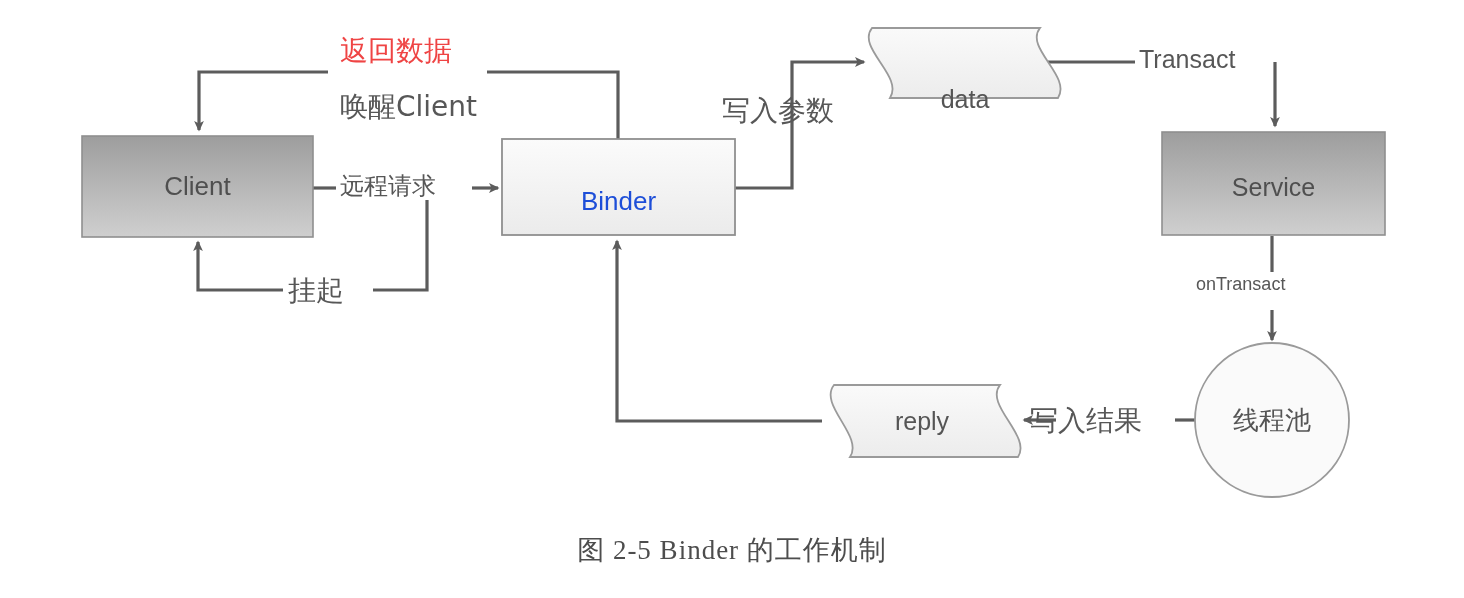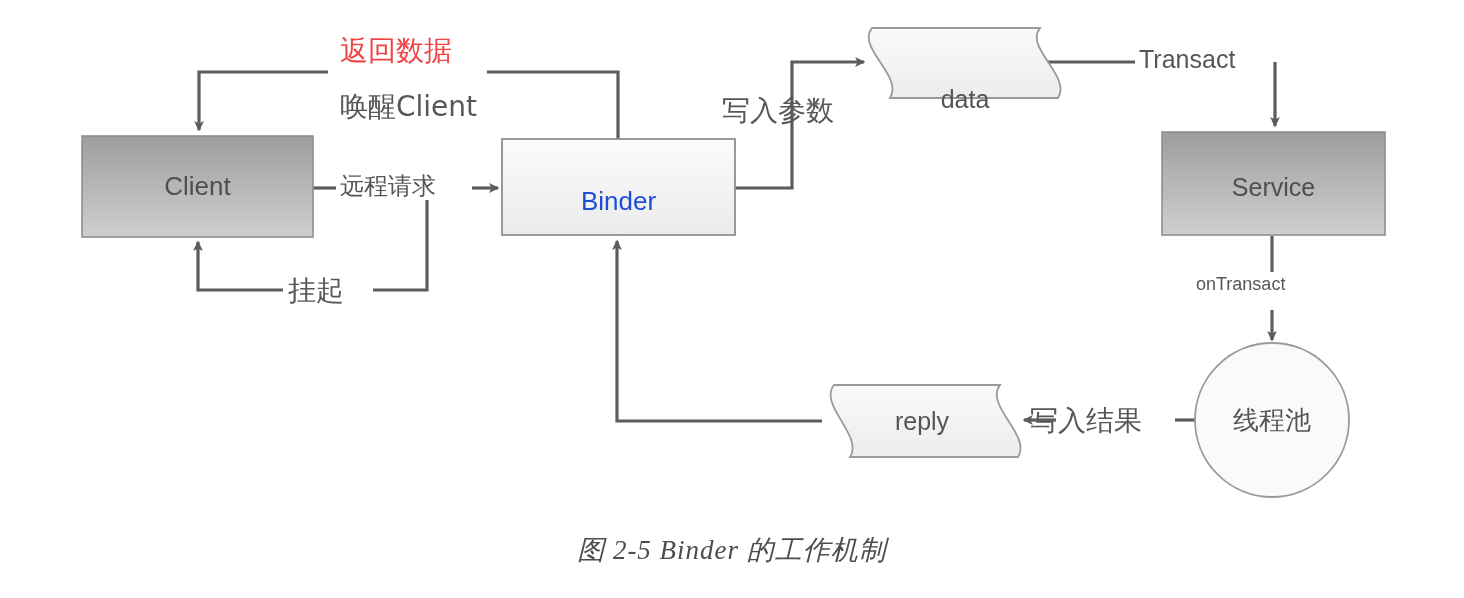--- a/index.html
+++ b/index.html
@@ -11,21 +11,21 @@
   #diagram{position:absolute;left:0;top:0;width:1464px;height:598px;}
   .lbl{position:absolute;white-space:nowrap;}
   .node-label{
     position:absolute;display:flex;align-items:center;justify-content:center;
     pointer-events:none;
   }
   .cn{font-family:"DejaVu Sans","Liberation Sans",sans-serif;}
   .caption{
     position:absolute;left:0;top:532px;width:1464px;text-align:center;
     font-family:"Liberation Serif","DejaVu Serif",serif;
-    font-size:27px;color:#4d4d4d;letter-spacing:1px;font-style:italic;
+    font-size:27px;color:#4d4d4d;letter-spacing:1px;
   }
 </style>
 </head>
 <body>
 
 <svg id="diagram" viewBox="0 0 1464 598" xmlns="http://www.w3.org/2000/svg">
   <defs>
     <linearGradient id="gradBox" x1="0" y1="0" x2="0" y2="1">
       <stop offset="0%" stop-color="#9d9d9d"></stop>
       <stop offset="45%" stop-color="#b4b4b4"></stop>

